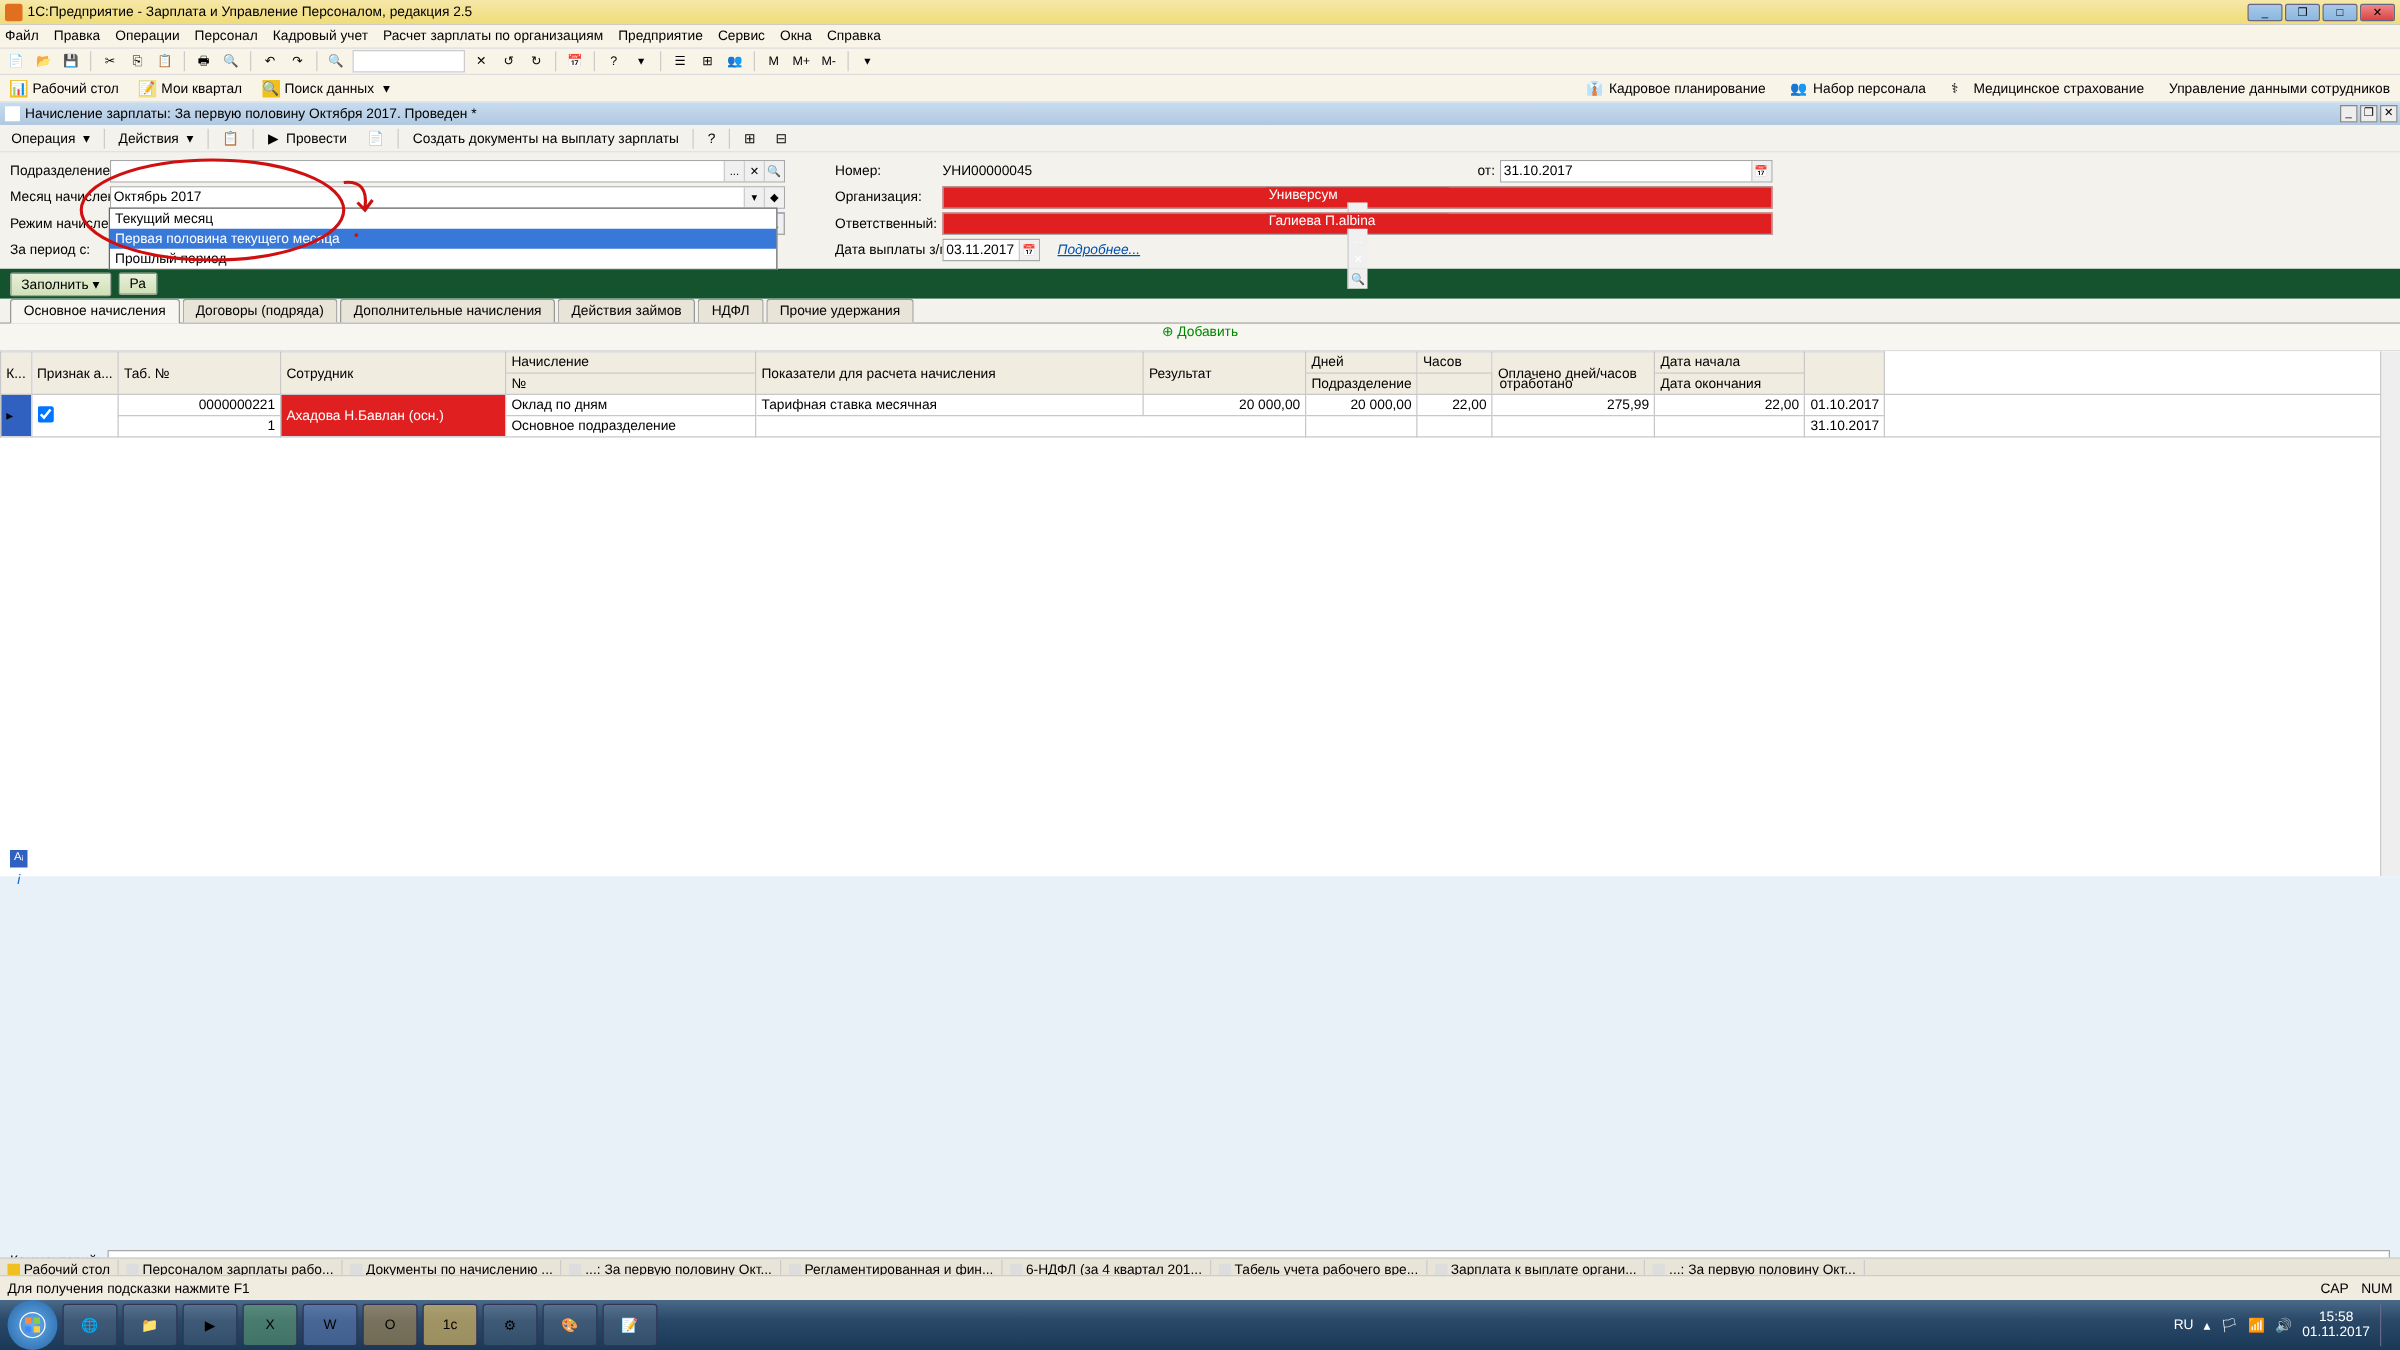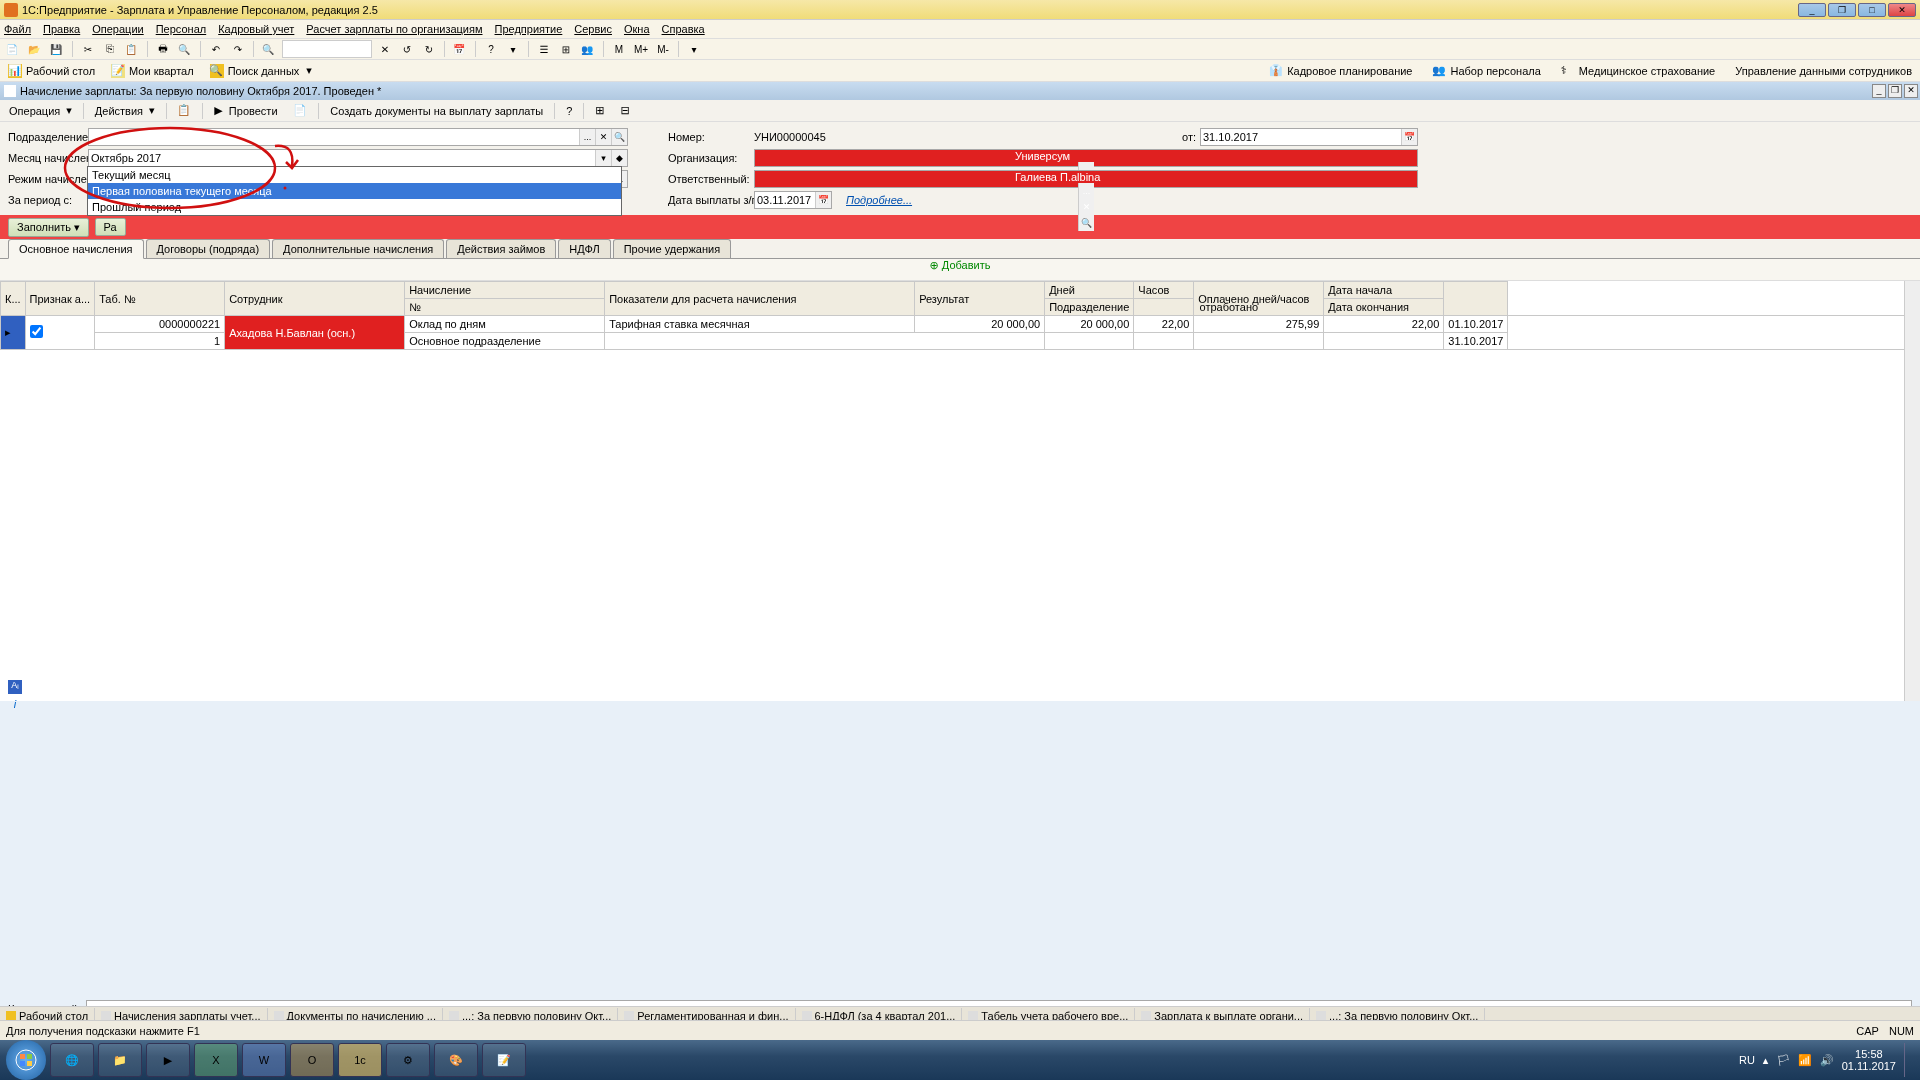--- a/index.html
+++ b/index.html
@@ -3,21 +3,21 @@
 <meta charset="utf-8">
 <style>
 *{box-sizing:border-box;margin:0;padding:0;font-family:Tahoma,Arial,sans-serif;font-size:11px;}
 body{background:#e8f0f8;overflow:hidden;width:1920px;height:1080px;position:relative;}
 .titlebar{height:20px;background:linear-gradient(#f6e8a8,#f0dc78);display:flex;align-items:center;padding:0 4px;border-bottom:1px solid #ccc;}
 .titlebar .icon{width:14px;height:14px;background:#e07020;border-radius:2px;margin-right:4px;}
 .titlebar .btns{margin-left:auto;display:flex;gap:2px;}
 .titlebar .btns div{width:28px;height:14px;background:linear-gradient(#a8c8e8,#8ab8e0);border:1px solid #668;border-radius:2px;text-align:center;line-height:12px;font-size:9px;cursor:pointer;}
 .titlebar .btns .close{background:linear-gradient(#e88,#d44);}
 .menubar{height:18px;background:#f8f4e8;display:flex;align-items:center;padding:0 4px;gap:12px;}
-.menubar span{cursor:pointer;text-decoration:underline;}
+.menubar span{cursor:pointer;}
 .toolbar1{height:22px;background:#f8f4e8;border-top:1px solid #ddd;border-bottom:1px solid #ddd;display:flex;align-items:center;padding:0 4px;gap:4px;}
 .toolbar1 .tb{width:18px;height:18px;border:1px solid transparent;border-radius:2px;cursor:pointer;display:flex;align-items:center;justify-content:center;font-size:10px;}
 .toolbar1 .sep{width:1px;height:16px;background:#ccc;margin:0 2px;}
 .toolbar1 input{height:18px;width:90px;border:1px solid #ccc;}
 .toolbar2{height:22px;background:#f8f4e8;border-bottom:1px solid #ddd;display:flex;align-items:center;padding:0 4px;gap:8px;}
 .toolbar2 .btn{display:flex;align-items:center;gap:4px;cursor:pointer;padding:2px 4px;}
 .toolbar2 .btn .ic{width:14px;height:14px;}
 .toolbar2 .right{margin-left:auto;display:flex;gap:12px;}
 .doctitle{height:18px;background:linear-gradient(#c8dcf0,#b0c8e0);display:flex;align-items:center;padding:0 20px 0 4px;position:relative;}
 .doctitle .ic{width:12px;height:12px;background:#fff;margin-right:4px;}
@@ -29,21 +29,21 @@
 .form-area{background:#f4f2ec;padding:6px 8px;display:flex;gap:40px;}
 .form-col{display:flex;flex-direction:column;gap:3px;}
 .form-row{display:flex;align-items:center;gap:4px;height:18px;}
 .form-row label{width:76px;white-space:nowrap;}
 .form-col.right .form-row label{width:82px;}
 .input-wrap{display:flex;align-items:center;border:1px solid #a8a8a8;background:#fff;height:18px;}
 .input-wrap input{border:none;outline:none;height:16px;padding:0 2px;}
 .input-wrap .ib{width:16px;height:16px;border-left:1px solid #ccc;text-align:center;cursor:pointer;font-size:9px;line-height:16px;background:#f0f0f0;}
 .redfield{background:#e02020!important;color:#fff;flex-direction:column;}
 .redfield input{background:#e02020;color:#fff;}
-.fill-row{height:24px;background:#ef4444;padding:0 8px;display:flex;align-items:center;gap:6px;}
+.fill-row{height:24px;background:#14532d;padding:0 8px;display:flex;align-items:center;gap:6px;}
 .fill-btn{border:1px solid #9a9;background:linear-gradient(#e8f0d8,#d0e0b8);padding:2px 8px;cursor:pointer;border-radius:2px;}
 .tabs{display:flex;background:#f4f2ec;padding:0 8px;border-bottom:1px solid #999;height:20px;align-items:flex-end;}
 .tab{padding:3px 10px;border:1px solid #999;border-bottom:none;background:#e8e4d8;margin-right:2px;cursor:pointer;border-radius:3px 3px 0 0;position:relative;}
 .tab.active{background:#f8f6f0;border-bottom:1px solid #f8f6f0;margin-bottom:-1px;z-index:2;}
 .tabtoolbar{height:22px;background:#f8f6f0;border-bottom:1px solid #ddd;display:flex;align-items:center;padding:0 8px;gap:6px;flex-direction:column;}
 .tabtoolbar .ic{width:16px;height:16px;cursor:pointer;text-align:center;}
 .grid-wrap{position:relative;background:#fff;}
 .grid{width:100%;border-collapse:collapse;}
 .grid th,.grid td{border:1px solid #c8c8c8;padding:2px 4px;text-align:left;height:16px;font-size:11px;white-space:nowrap;overflow:hidden;}
 .grid th{background:#f0ece0;font-weight:normal;}
@@ -377,21 +377,21 @@
   <button>Закрыть</button>
 </div>
 
 <div class="wintabs" style="bottom:56px">
   <div class="wt">
       <div class="ic" style="background:#f0c020"></div>
       <span>Рабочий стол</span>
     </div>
   <div class="wt">
       <div class="ic"></div>
-      <span>Начисления зарплаты учет...</span>
+      <span>Персоналом зарплаты рабо...</span>
     </div>
   <div class="wt">
       <div class="ic"></div>
       <span>Документы по начислению ...</span>
     </div>
   <div class="wt">
       <div class="ic"></div>
       <span>...: За первую половину Окт...</span>
     </div>
   <div class="wt">

